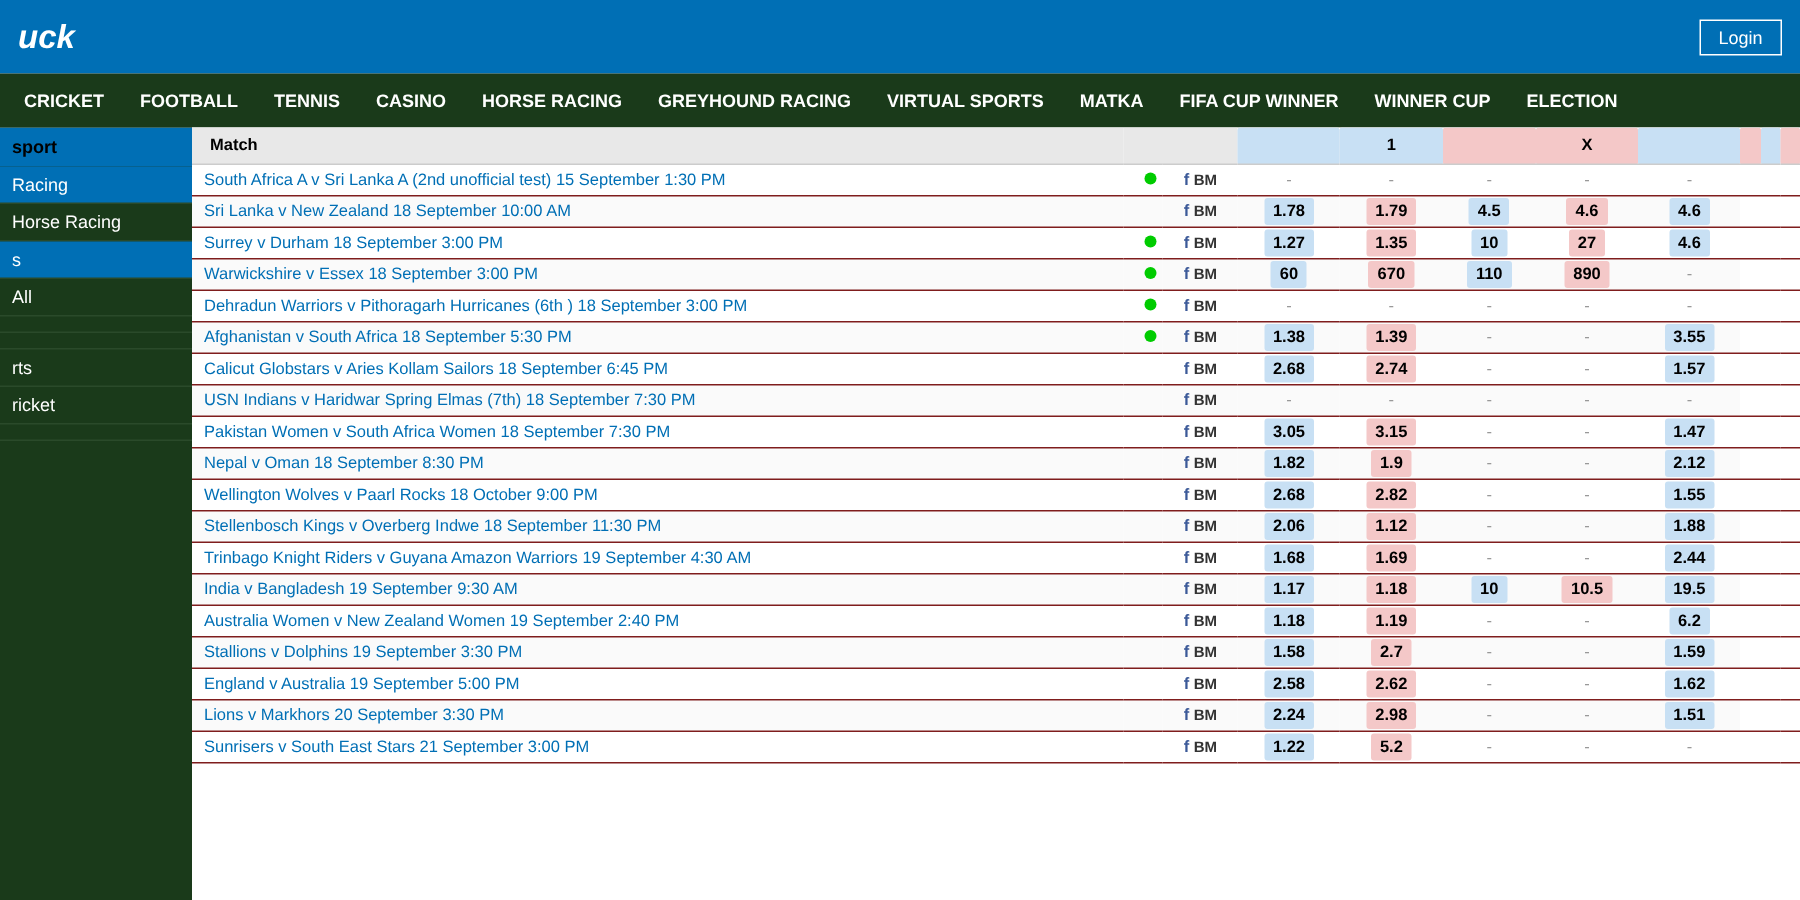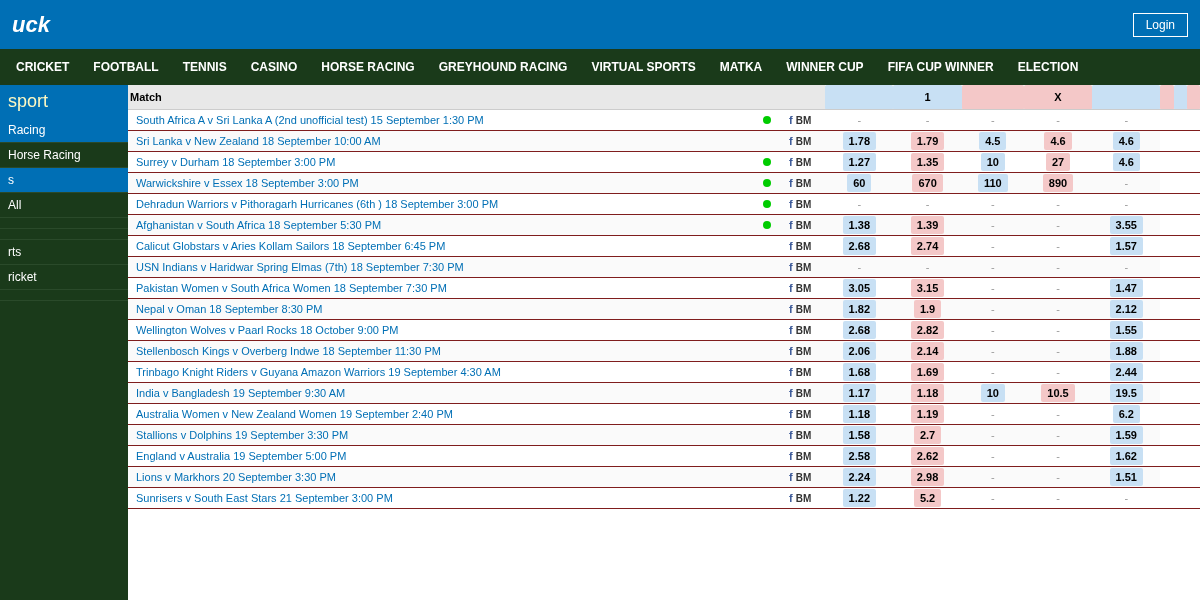--- a/index.html
+++ b/index.html
@@ -57,24 +57,24 @@
 
     
     .sidebar {
       width: 128px;
       background: #1a3a1a;
       flex-shrink: 0;
       overflow-y: auto;
     }
     .sidebar-header {
       background: #006fb5;
-      color: #fef9c3;
+      color: #000000;
       padding: 6px 8px;
-      font-size: 18px;
-      font-weight: normal;
+      font-size: 12px;
+      font-weight: bold;
     }
     .sidebar-item {
       color: white;
       padding: 5px 8px;
       font-size: 12px;
       cursor: pointer;
       border-bottom: 1px solid #2a4a2a;
     }
     .sidebar-item.active { background: #006fb5; }
 
@@ -95,21 +95,21 @@
     }
     .match-table thead th {
       padding: 6px 4px;
       font-size: 11px;
       font-weight: bold;
       text-align: center;
       border-bottom: 1px solid #ccc;
     }
     .match-table thead th.match-col {
       text-align: left;
-      padding-left: 2px;
+      padding-left: 12px;
       margin-left: 16px;
     }
     .match-table tbody tr {
       border-bottom: 1px solid #7f1d1d;
     }
     .match-table tbody tr:nth-child(even) { background: #fafafa; }
     .match-table tbody td {
       padding: 4px 4px;
       font-size: 11px;
       text-align: center;
@@ -168,22 +168,22 @@
 
 <nav class="nav">
 <div class="nav-item">CRICKET</div>
     <div class="nav-item">FOOTBALL</div>
     <div class="nav-item">TENNIS</div>
     <div class="nav-item">CASINO</div>
     <div class="nav-item">HORSE RACING</div>
     <div class="nav-item">GREYHOUND RACING</div>
     <div class="nav-item">VIRTUAL SPORTS</div>
     <div class="nav-item">MATKA</div>
+    <div class="nav-item">FIFA CUP WINNER</div>
     <div class="nav-item">WINNER CUP</div>
-    <div class="nav-item">FIFA CUP WINNER</div>
     <div class="nav-item">ELECTION</div>
   </nav>
 
 <div class="main">
 
   <div class="sidebar">
     <div class="sidebar-header">sport</div>
   <div class="sidebar-item active">Racing</div>
       <div class="sidebar-item">Horse Racing</div>
       <div class="sidebar-item active">s</div>
@@ -320,21 +320,21 @@
             <td><span class="cell-pink">2.82</span></td>
             <td class="cell-dash">-</td>
             <td class="cell-dash">-</td>
             <td><span class="cell-blue">1.55</span></td>
           </tr>
           <tr>
             <td class="match-name">Stellenbosch Kings v Overberg Indwe 18 September 11:30 PM</td>
             <td style="text-align: right; white-space: nowrap;"></td>
             <td style="white-space: nowrap;"><span class="icon-f">f</span> <span class="icon-bm">BM</span></td>
             <td><span class="cell-blue">2.06</span></td>
-            <td><span class="cell-pink">2.14</span></td>
+            <td><span class="cell-pink">1.12</span></td>
             <td class="cell-dash">-</td>
             <td class="cell-dash">-</td>
             <td><span class="cell-blue">1.88</span></td>
           </tr>
           <tr>
             <td class="match-name">Trinbago Knight Riders v Guyana Amazon Warriors 19 September 4:30 AM</td>
             <td style="text-align: right; white-space: nowrap;"></td>
             <td style="white-space: nowrap;"><span class="icon-f">f</span> <span class="icon-bm">BM</span></td>
             <td><span class="cell-blue">1.68</span></td>
             <td><span class="cell-pink">1.69</span></td>

